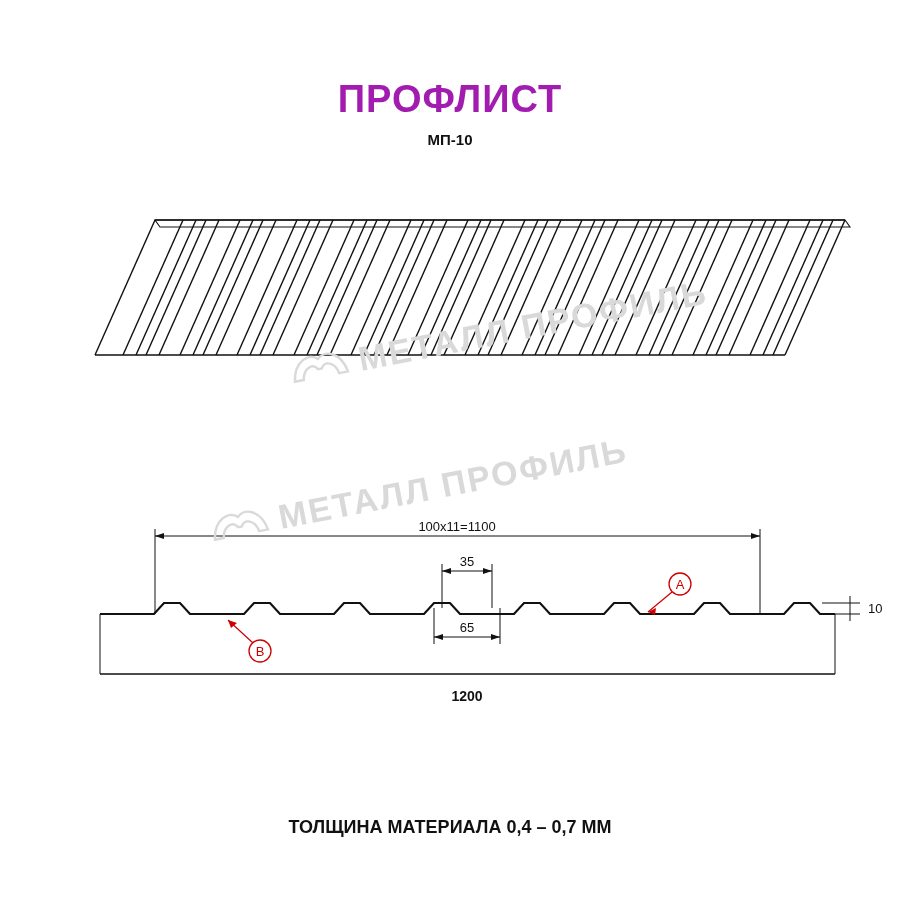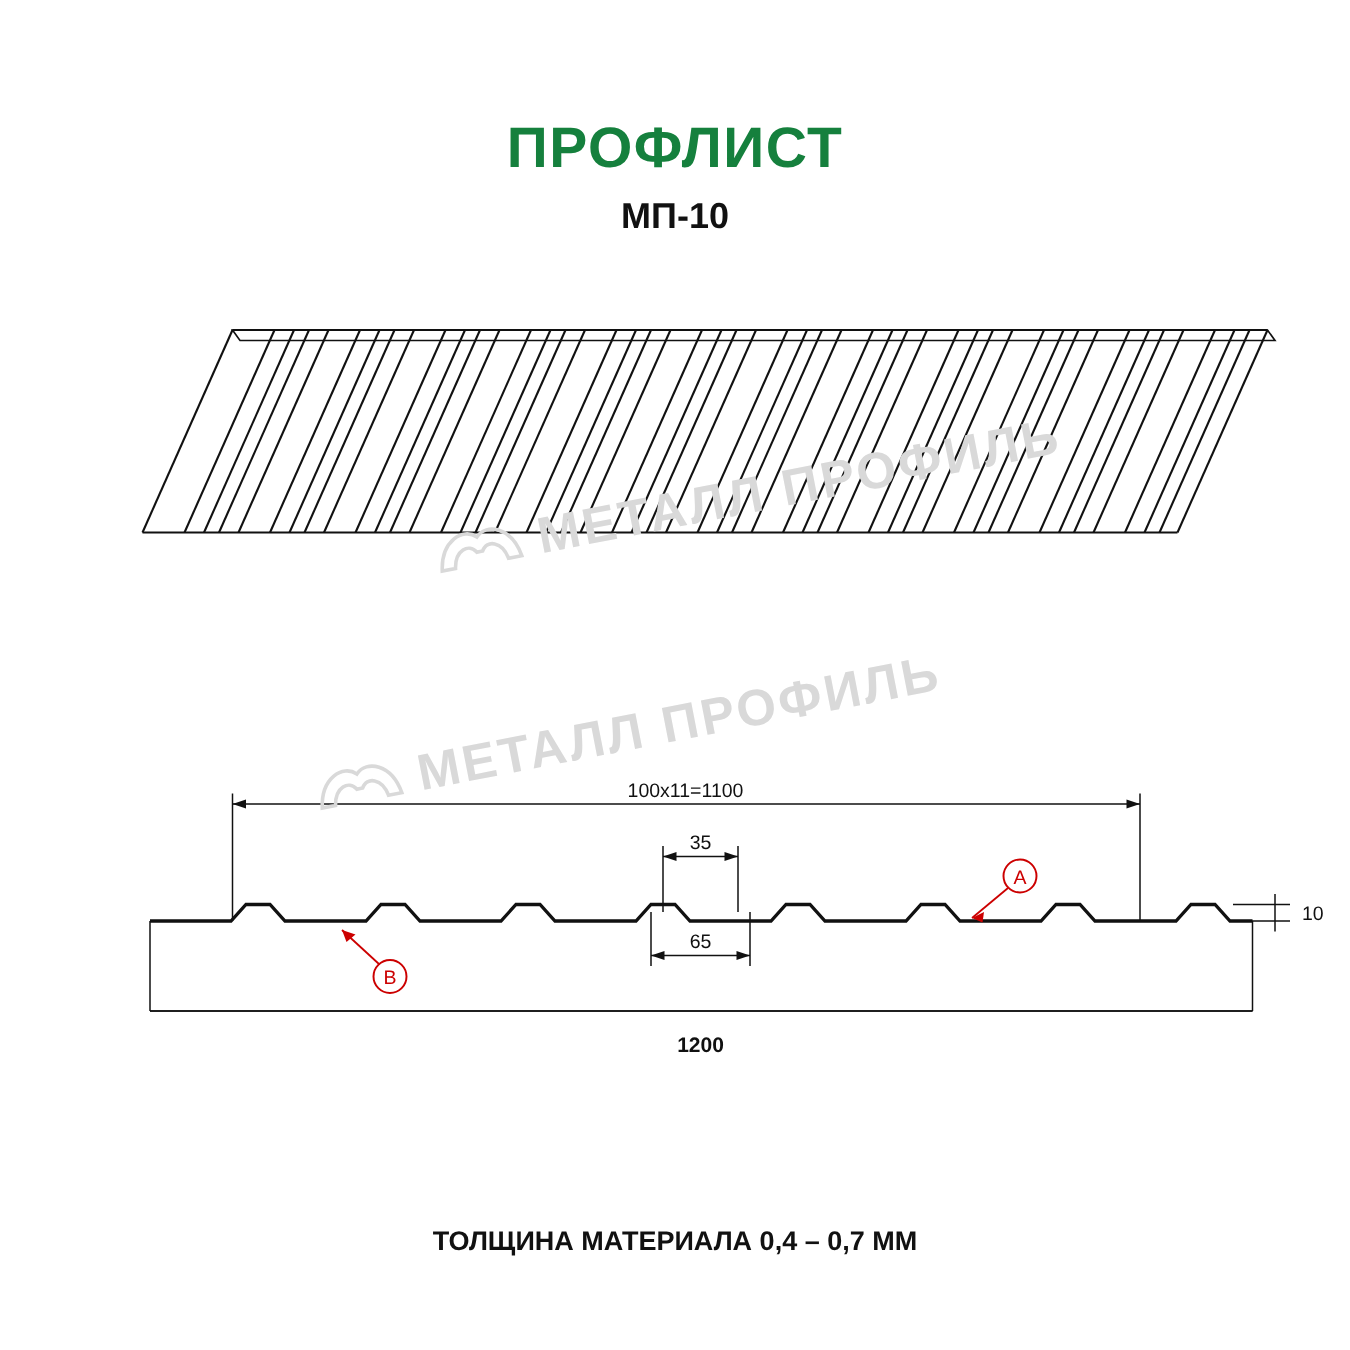--- a/index.html
+++ b/index.html
@@ -11,26 +11,26 @@
     position:relative;
     overflow:hidden;
   }
   .sheet{position:absolute;left:0;top:0;width:900px;height:900px;}
 
   
   .title{
     position:absolute;left:0;top:78px;width:900px;
     text-align:center;
     font-size:38px;font-weight:bold;letter-spacing:1px;
-    color:#15803d;
+    color:#a21caf;
   }
   .subtitle{
     position:absolute;left:0;top:131px;width:900px;
     text-align:center;
-    font-size:24px;font-weight:bold;
+    font-size:15px;font-weight:bold;
     color:#111;
   }
 
   
   .iso-wrap{position:absolute;left:60px;top:180px;width:790px;height:230px;}
   .sec-wrap{position:absolute;left:60px;top:496px;width:800px;height:230px;}
 
   svg{display:block;overflow:visible;}
 
   

